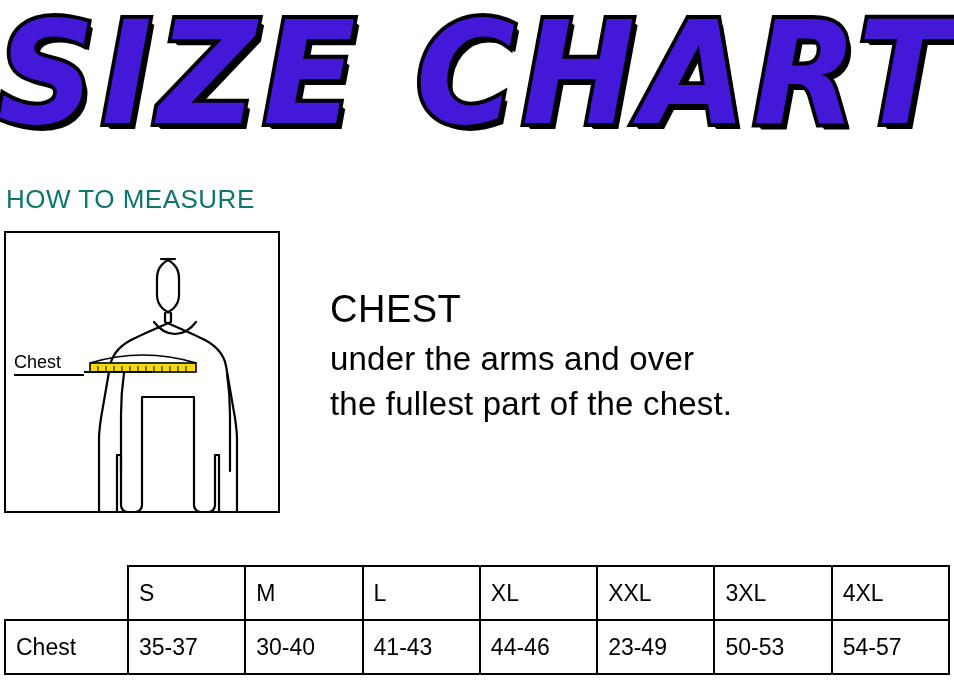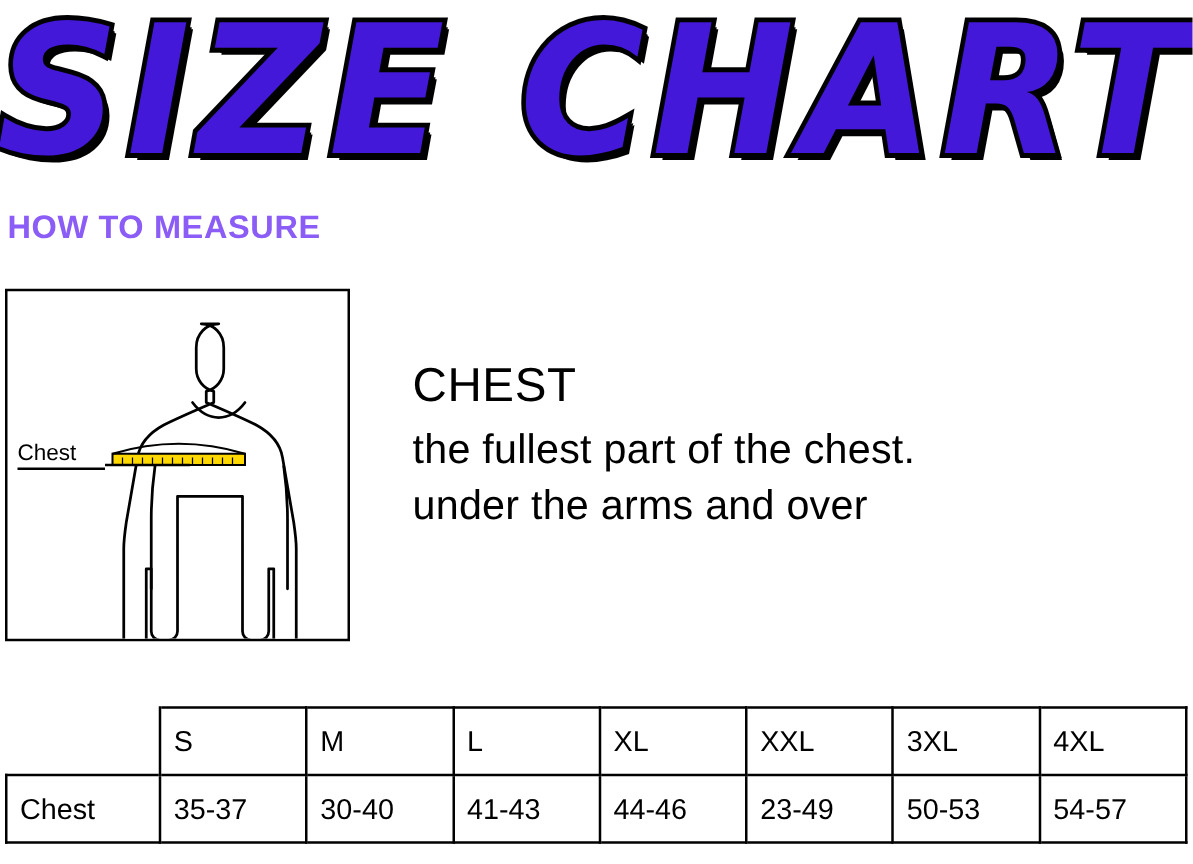--- a/index.html
+++ b/index.html
@@ -40,25 +40,25 @@
     transform-origin: center top;
     text-shadow:
        4px 4px 0 #000,
        5px 5px 0 #000;
   }
 
   
   .how-to {
     position: absolute;
     left: 6px;
-    top: 166px;
+    top: 184px;
     font-size: 26px;
-    font-weight: bold;
+    font-weight: normal;
     letter-spacing: 0.5px;
-    color: #8b5cf6;
+    color: #0f766e;
   }
 
   
   .figure-box {
     position: absolute;
     left: 4px;
     top: 231px;
     width: 276px;
     height: 282px;
     border: 2px solid #000;
@@ -193,22 +193,22 @@
   </svg>
 </div>
 
 <div class="chest-label">Chest</div>
 <div class="chest-underline"></div>
 <div class="chest-leader"></div>
 
 <div class="desc">
   <div class="desc-title">CHEST</div>
   <div class="desc-body">
+    <span>under the arms and over</span>
     <span>the fullest part of the chest.</span>
-    <span>under the arms and over</span>
   </div>
 </div>
 
 <table class="size-table">
   <tbody>
       <tr class="header-row">
     <td class="rowhead corner"></td>
     <td>S</td>
     <td>M</td>
     <td>L</td>

